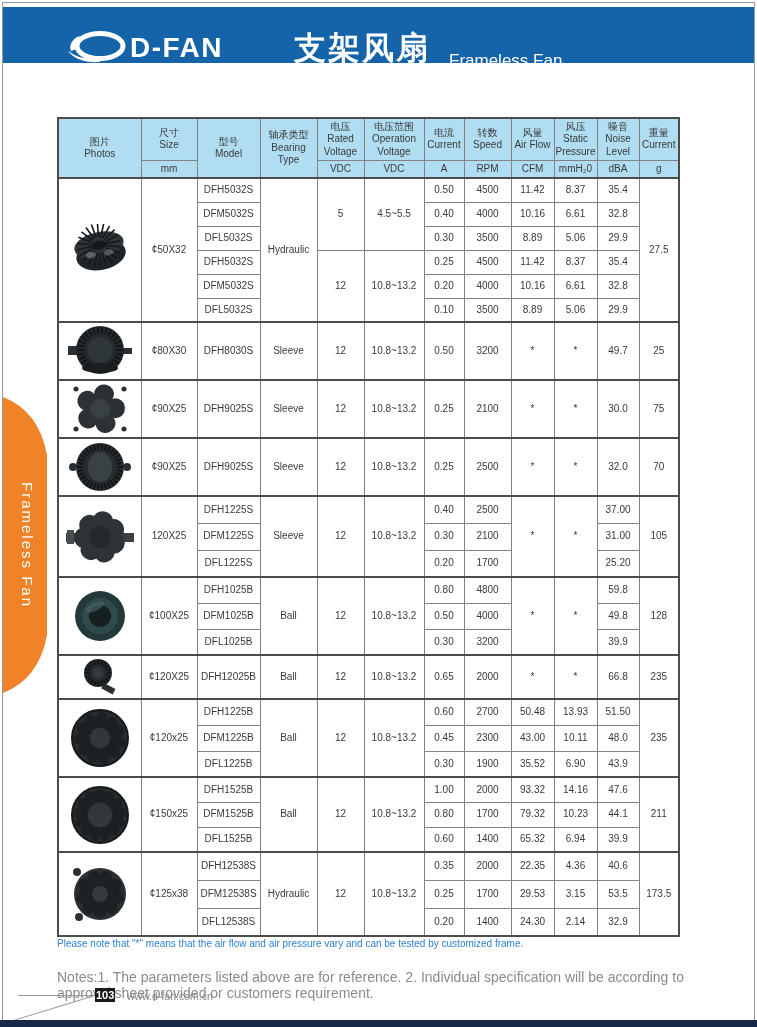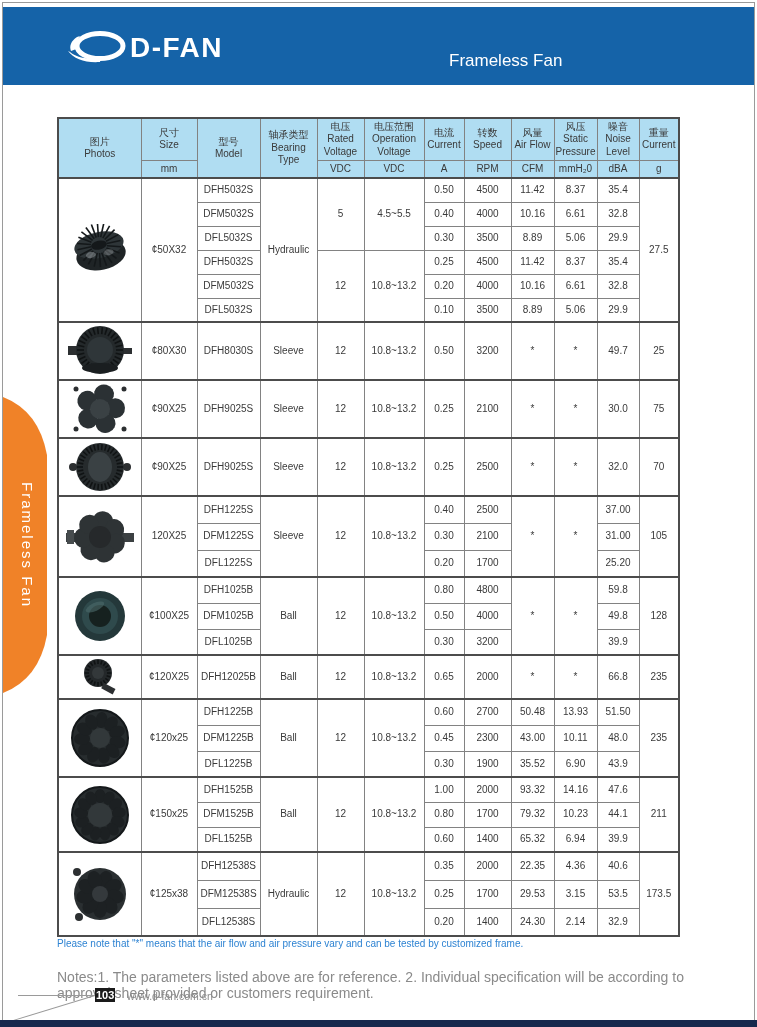--- a/index.html
+++ b/index.html
@@ -3,21 +3,21 @@
 <meta charset="utf-8">
 <style>
   html,body { margin:0; padding:0; }
   body {
     width:757px; height:1027px; position:relative; background:#ffffff;
     font-family:"Liberation Sans", sans-serif; overflow:hidden;
   }
   .page-border { position:absolute; inset:2px; border:1px solid #9a9a9a; pointer-events:none; }
 
   
-  .topbar { position:absolute; left:3px; right:3px; top:7px; height:78px; background:var(--top-bar,#1563a8); }
+  .topbar { position:absolute; left:3px; right:3px; top:7px; height:56px; background:var(--top-bar,#1563a8); }
   .logo { position:absolute; left:64px; top:20px; }
   .brand { position:absolute; left:127px; top:25px; font-size:28px; font-weight:bold; color:#fff; letter-spacing:1.5px; }
   .title-cn { position:absolute; left:291px; top:20px; font-size:32px; font-weight:bold; color:#fff; letter-spacing:2px; }
   .title-en { position:absolute; left:446px; top:44px; font-size:17px; color:#fff; }
 
   
   .side-tab { position:absolute; left:3px; top:397px; width:46px; height:296px; }
   .side-tab svg { position:absolute; left:0; top:0; }
   .side-tab .label {
     position:absolute; left:13px; top:28px; height:240px; width:20px;
@@ -56,20 +56,21 @@
 
 <header class="topbar">
   <span class="logo">
     <svg width="60" height="40" viewBox="0 0 60 40">
       <ellipse cx="33" cy="19" rx="23" ry="12.5" fill="none" stroke="#ffffff" stroke-width="5"></ellipse>
       <path d="M3 25 C10 31 22 33 34 30 L33 35 C18 36 7 32 1 24 Z" fill="#ffffff"></path>
       <path d="M10 10 C4 14 2 19 4 24 L12 21 C10 17 10 13 13 9 Z" fill="#ffffff"></path>
     </svg>
   </span>
   <span class="brand">D-FAN</span>
+  <span class="title-cn">支架风扇</span>
   <span class="title-en">Frameless Fan</span>
 </header>
 
 <aside class="side-tab">
   <svg width="46" height="296" viewBox="0 0 46 296">
     <path d="M0,0 Q36,14 44,58 L44,238 Q36,282 0,296 Z" fill="var(--tab,#f08228)"></path>
   </svg>
   <span class="label">Frameless Fan</span>
 </aside>
 

